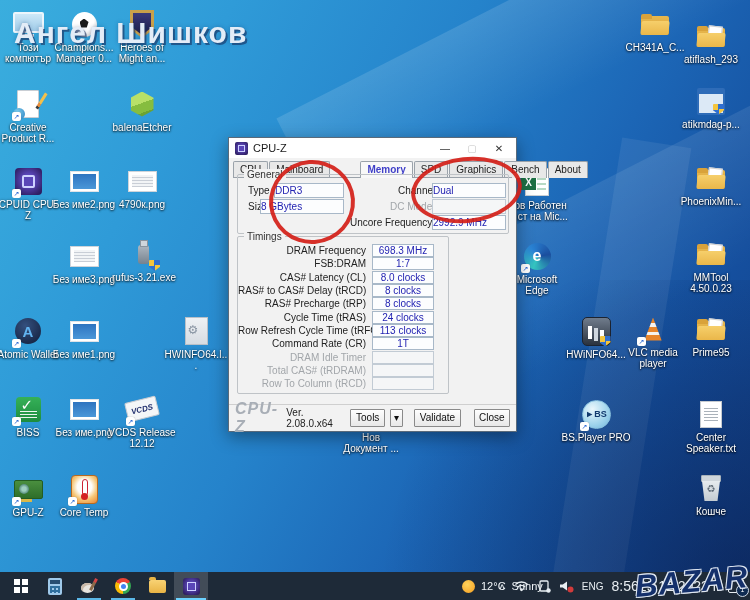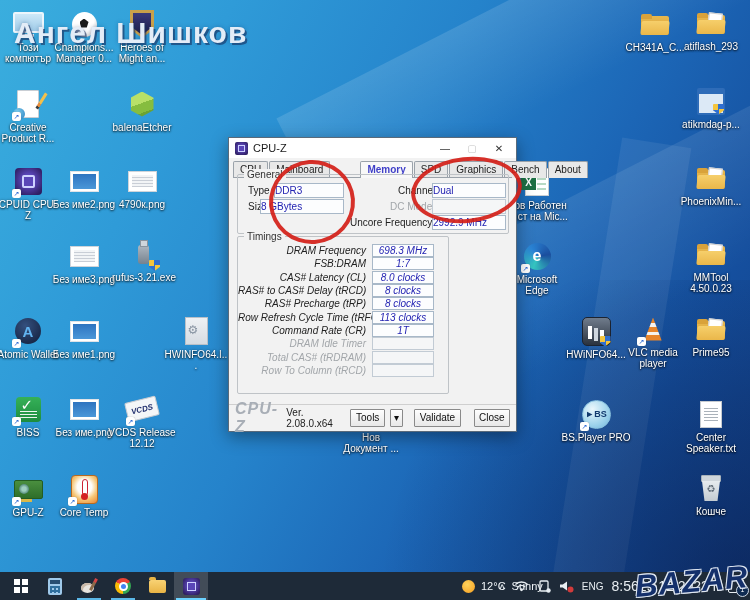--- a/index.html
+++ b/index.html
@@ -107,21 +107,21 @@
   .tabline{position:absolute;left:4px;right:4px;bottom:0;height:1px;background:#9aa2aa;}
   .grp{position:absolute;border:1px solid #bfc3c7;border-radius:2px;background:transparent;}
   .grp .gl{position:absolute;top:-6px;left:6px;background:#f2f2f2;padding:0 3px;font-size:10px;color:#333;}
   #g-general{left:8px;top:36px;width:270px;height:58px;}
   #g-timings{left:8px;top:98px;width:210px;height:156px;}
   .flabel{position:absolute;font-size:10px;color:#222;white-space:nowrap;}
   .flabel.dis,.trow.dis .tl{color:#a2a6aa;}
   .fbox{position:absolute;height:13px;background:#fcfdfe;border:1px solid #a8b8c8;text-align:left;
     font-size:10px;line-height:13px;color:#2323b2;white-space:nowrap;overflow:hidden;}
   .fbox.dis{background:#f5f6f7;border-color:#c2cbd4;}
-  .trows{position:absolute;left:0;top:7px;right:12px;display:flex;flex-direction:column;font-style:italic;}
+  .trows{position:absolute;left:0;top:7px;right:12px;display:flex;flex-direction:column;}
   .trow{display:flex;align-items:center;height:13.3px;}
   .trow .tl{width:128px;text-align:right;padding-right:6px;font-size:10px;color:#222;white-space:nowrap;}
   .trow .tv{width:60px;height:11px;background:#fcfdfe;border:1px solid #a8b8c8;text-align:center;font-size:10px;line-height:11px;color:#2323b2;}
   .trow.dis .tv{background:#f5f6f7;border-color:#c2cbd4;}
   .wfoot{position:absolute;left:0;right:0;bottom:0;height:26px;border-top:1px solid #cfcfcf;display:flex;align-items:center;padding:0 6px;gap:5px;}
   .wlogo{font-size:16px;font-style:italic;font-weight:bold;color:#a8aeb6;letter-spacing:1px;}
   .wver{font-size:10px;color:#222;margin-right:2px;}
   .btn{height:16px;background:linear-gradient(#fefefe,#e8e8e8);border:1px solid #8a8a8a;border-radius:1px;
     font-size:10px;line-height:15px;text-align:center;cursor:pointer;color:#111;}
   .b-tools{width:38px;}
@@ -342,21 +342,21 @@
       </div>
       <div class="dicon" style="left: 623px; top: 8px; width: 64px;">
         <div class="ic">
           <div class="fold">
             <i></i>
             <div class="ffront"></div>
           </div>
         </div>
         <div class="dlabel">CH341A_C...</div>
       </div>
-      <div class="dicon" style="left: 679px; top: 7px; width: 64px;">
+      <div class="dicon" style="left: 679px; top: 20px; width: 64px;">
         <div class="ic">
           <div class="fold">
             <i></i>
             <div class="sheet"></div>
             <div class="ffront"></div>
           </div>
         </div>
         <div class="dlabel">atiflash_293</div>
       </div>
       <div class="dicon" style="left: 679px; top: 85px; width: 64px;">
@@ -472,20 +472,24 @@
             <div class="tl">CAS# Latency (CL)</div>
             <div class="tv">8.0 clocks</div>
           </div>
           <div class="trow">
             <div class="tl">RAS# to CAS# Delay (tRCD)</div>
             <div class="tv">8 clocks</div>
           </div>
           <div class="trow">
             <div class="tl">RAS# Precharge (tRP)</div>
             <div class="tv">8 clocks</div>
+          </div>
+          <div class="trow">
+            <div class="tl">Cycle Time (tRAS)</div>
+            <div class="tv">24 clocks</div>
           </div>
           <div class="trow">
             <div class="tl">Row Refresh Cycle Time (tRFC)</div>
             <div class="tv">113 clocks</div>
           </div>
           <div class="trow">
             <div class="tl">Command Rate (CR)</div>
             <div class="tv">1T</div>
           </div>
           <div class="trow dis">

